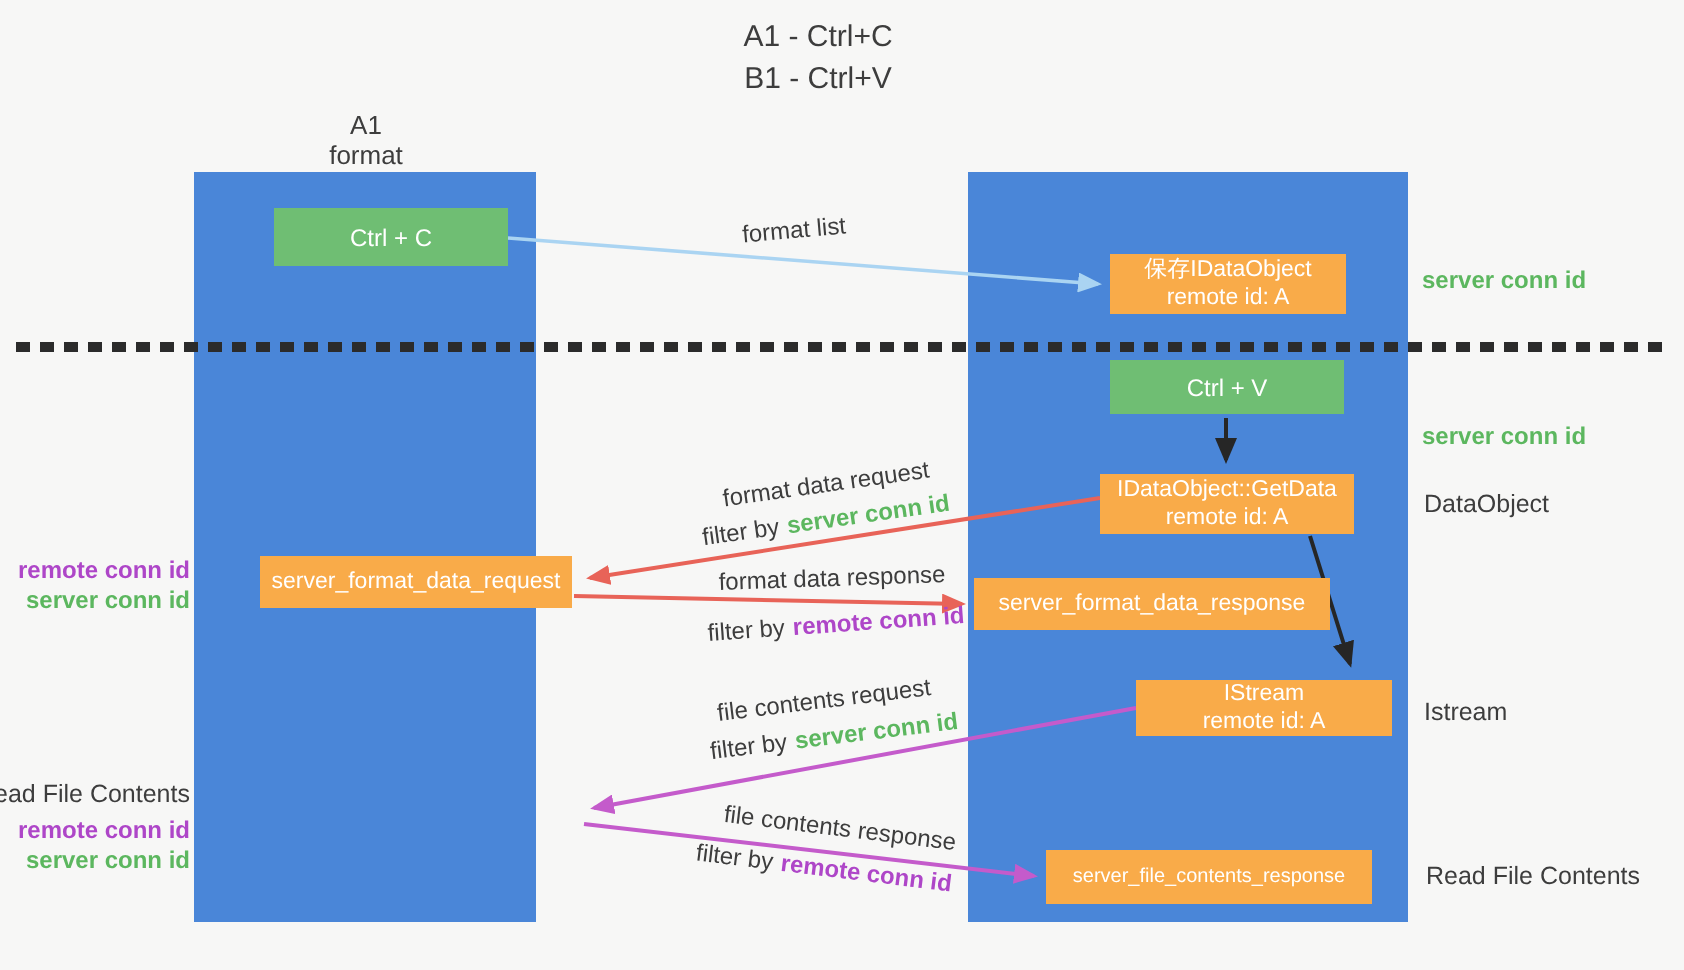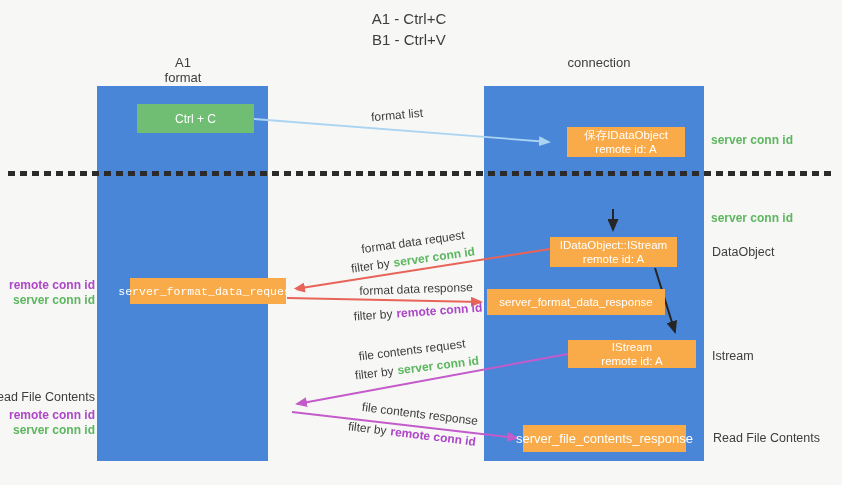--- a/index.html
+++ b/index.html
@@ -48,21 +48,20 @@
   <div class="title">
     <div>A1 - Ctrl+C</div>
     <div>B1 - Ctrl+V</div>
   </div>
 
   <div class="col-header" style="left:113px;top:55px;width:140px;text-align:center;">
     <div>A1</div>
     <div>format</div>
   </div>
   <div class="col-header" style="left:524px;top:55px;width:150px;">
-    <div>connection</div>
   </div>
 
   <div class="column" style="left:97px;top:86px;width:171px;height:375px;"></div>
   <div class="column" style="left:484px;top:86px;width:220px;height:375px;"></div>
 
   <svg class="arrows" width="842" height="485" viewBox="0 0 842 485">
     <defs>
       <marker id="m-blue" markerUnits="userSpaceOnUse" markerWidth="12" markerHeight="10" refX="10" refY="5" orient="auto">
         <path class="mk-blue" d="M0,0 L12,5 L0,10 Z"></path>
       </marker>
@@ -82,46 +81,49 @@
     <line class="ln-red" x1="550" y1="249" x2="295" y2="289" marker-end="url(#m-red)"></line>
     <line class="ln-red" x1="287" y1="298" x2="481" y2="302" marker-end="url(#m-red)"></line>
     <line class="ln-purple" x1="568" y1="354" x2="297" y2="404" marker-end="url(#m-purple)"></line>
     <line class="ln-purple" x1="292" y1="412" x2="517" y2="438" marker-end="url(#m-purple)"></line>
   </svg>
 
   <div class="box green one-line" style="left:137px;top:104px;width:117px;height:29px;">
     <span>Ctrl + C</span>
   </div>
 
-  <div class="box orange two-line" style="left:555px;top:127px;width:118px;height:30px;margin-left:12px;">
+  <div class="box orange two-line" style="left:555px;top:127px;width:118px;height:30px;">
     <div class="l2">保存IDataObject</div>
     <div class="l2">remote id: A</div>
   </div>
 
+  <div class="box green one-line" style="left:555px;top:180px;width:117px;height:27px;">
+    <span>Ctrl + V</span>
+  </div>
 
   <div class="box orange two-line" style="left:550px;top:237px;width:127px;height:30px;">
-    <div class="l2">IDataObject::IStream</div>
+    <div class="l2">IDataObject::GetData</div>
     <div class="l2">remote id: A</div>
   </div>
 
-  <div class="box orange one-line" style="left:130px;top:278px;width:156px;height:26px;font-size:11.5px;font-family:Liberation Mono, monospace;">
+  <div class="box orange one-line" style="left:130px;top:278px;width:156px;height:26px;font-size:11.5px;">
     <span>server_format_data_request</span>
   </div>
 
   <div class="box orange one-line" style="left:487px;top:289px;width:178px;height:26px;font-size:11.5px;">
     <span>server_format_data_response</span>
   </div>
 
   <div class="box orange two-line" style="left:568px;top:340px;width:128px;height:28px;">
     <div class="l2">IStream</div>
     <div class="l2">remote id: A</div>
   </div>
 
 
-  <div class="box orange one-line" style="left:523px;top:425px;width:163px;height:27px;font-size:13px;">
+  <div class="box orange one-line" style="left:523px;top:425px;width:163px;height:27px;font-size:10px;">
     <span>server_file_contents_response</span>
   </div>
 
   <div class="mid-label" style="left:397px;top:115px;--rot:-5deg;">format list</div>
 
   <div class="mid-label" style="left:413px;top:242px;--rot:-8deg;">format data request</div>
   <div class="mid-label" style="left:413px;top:260px;--rot:-8deg;">
     <span>filter by</span><span class="green-bold gap">server conn id</span>
   </div>
 

